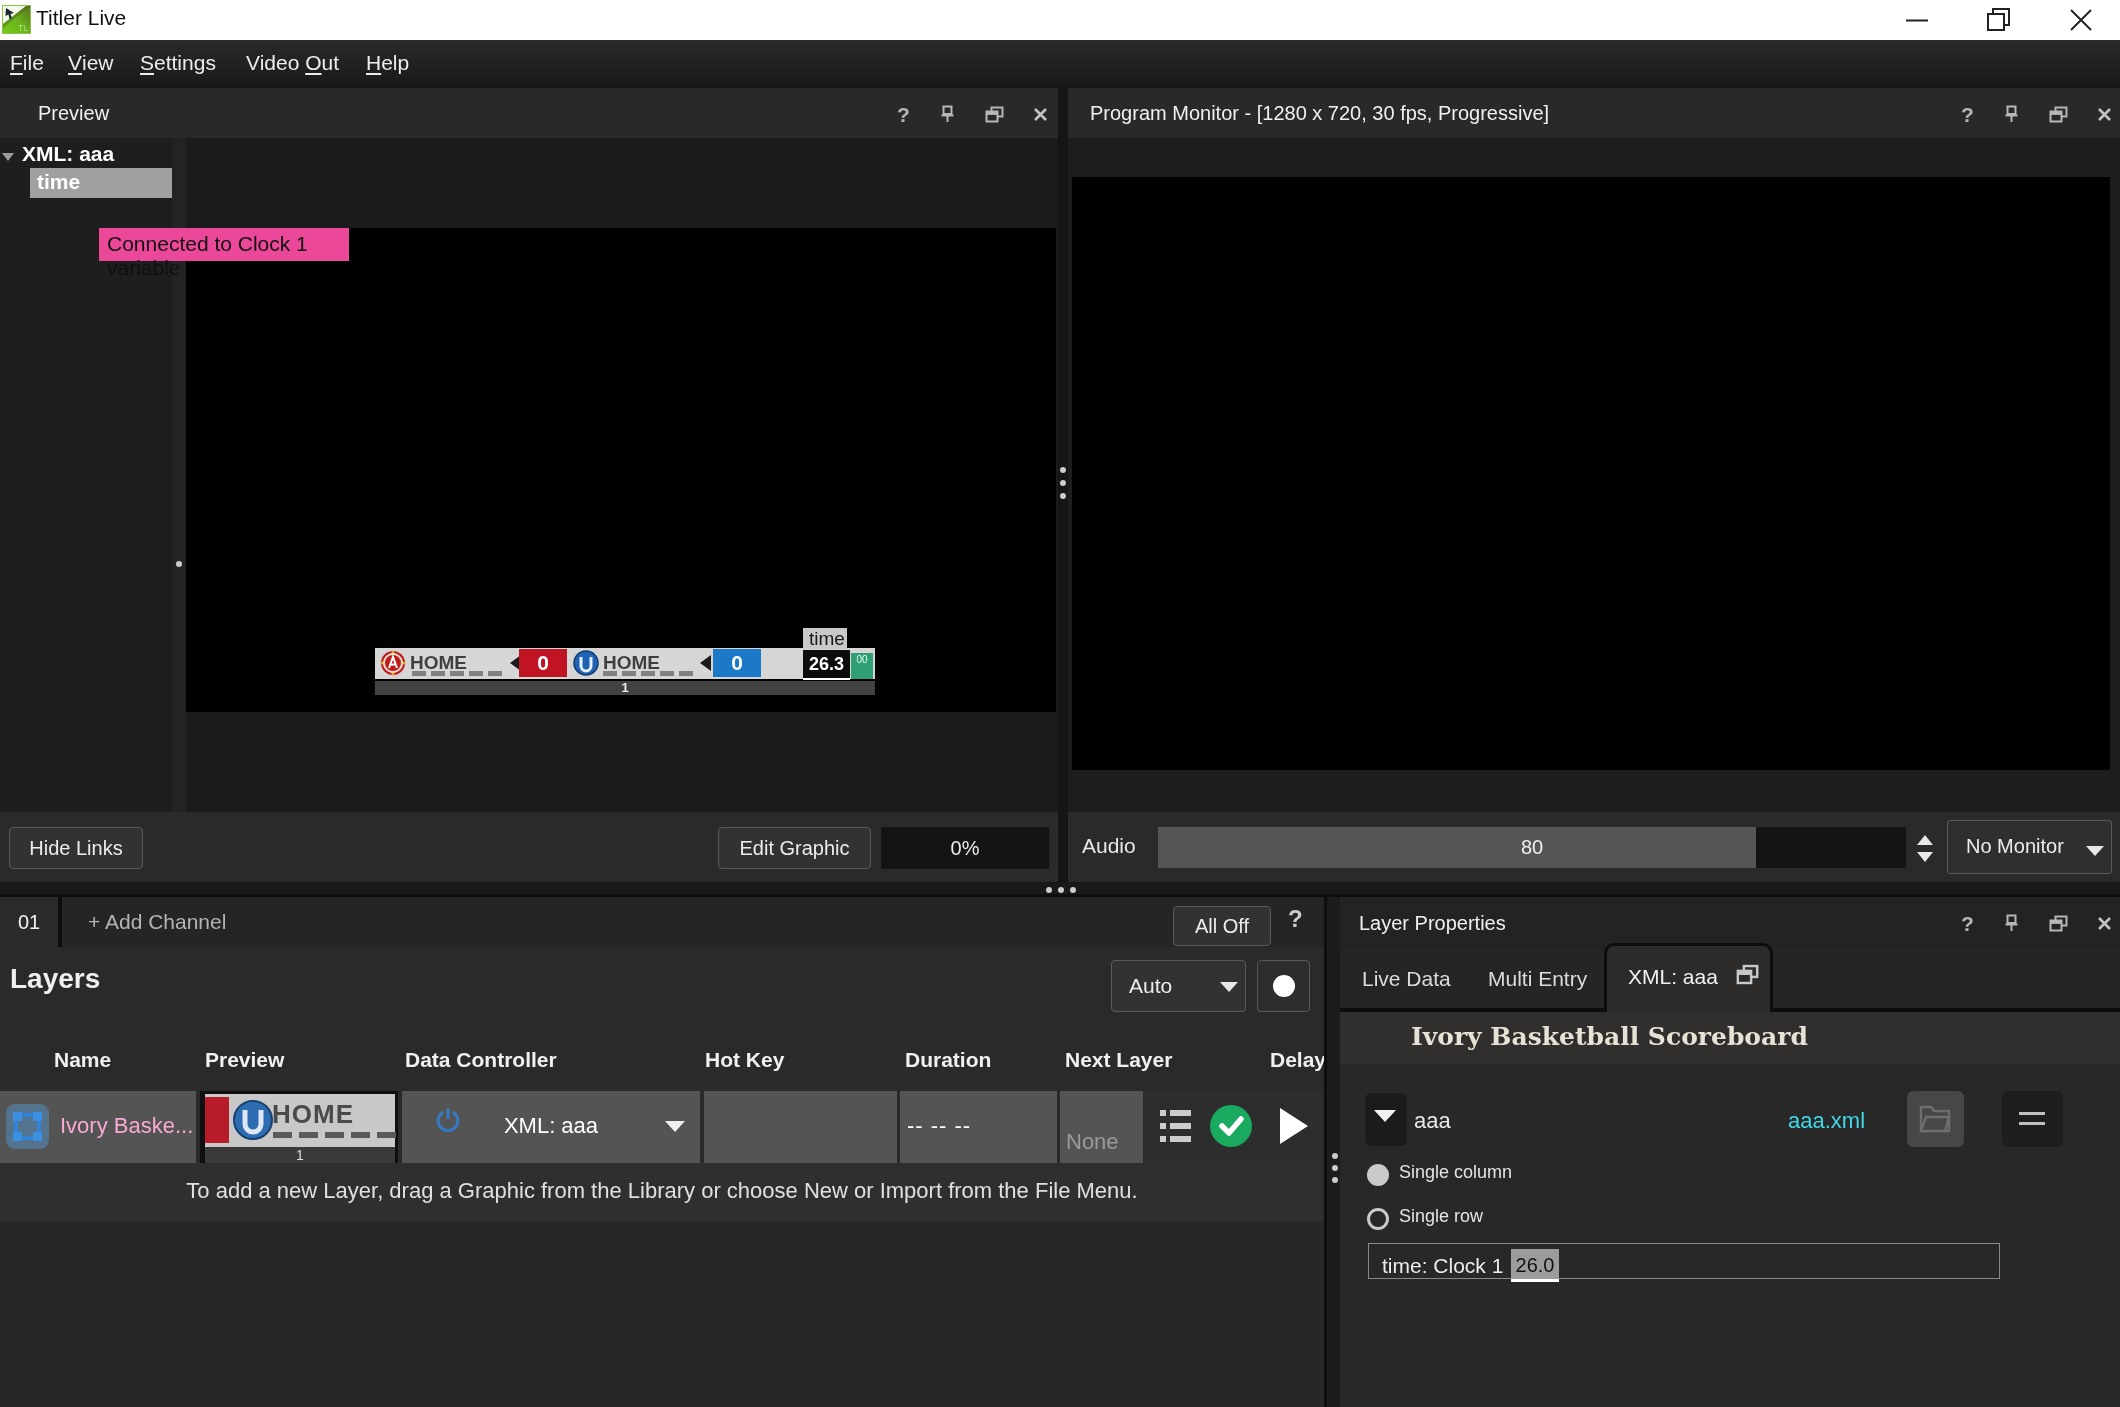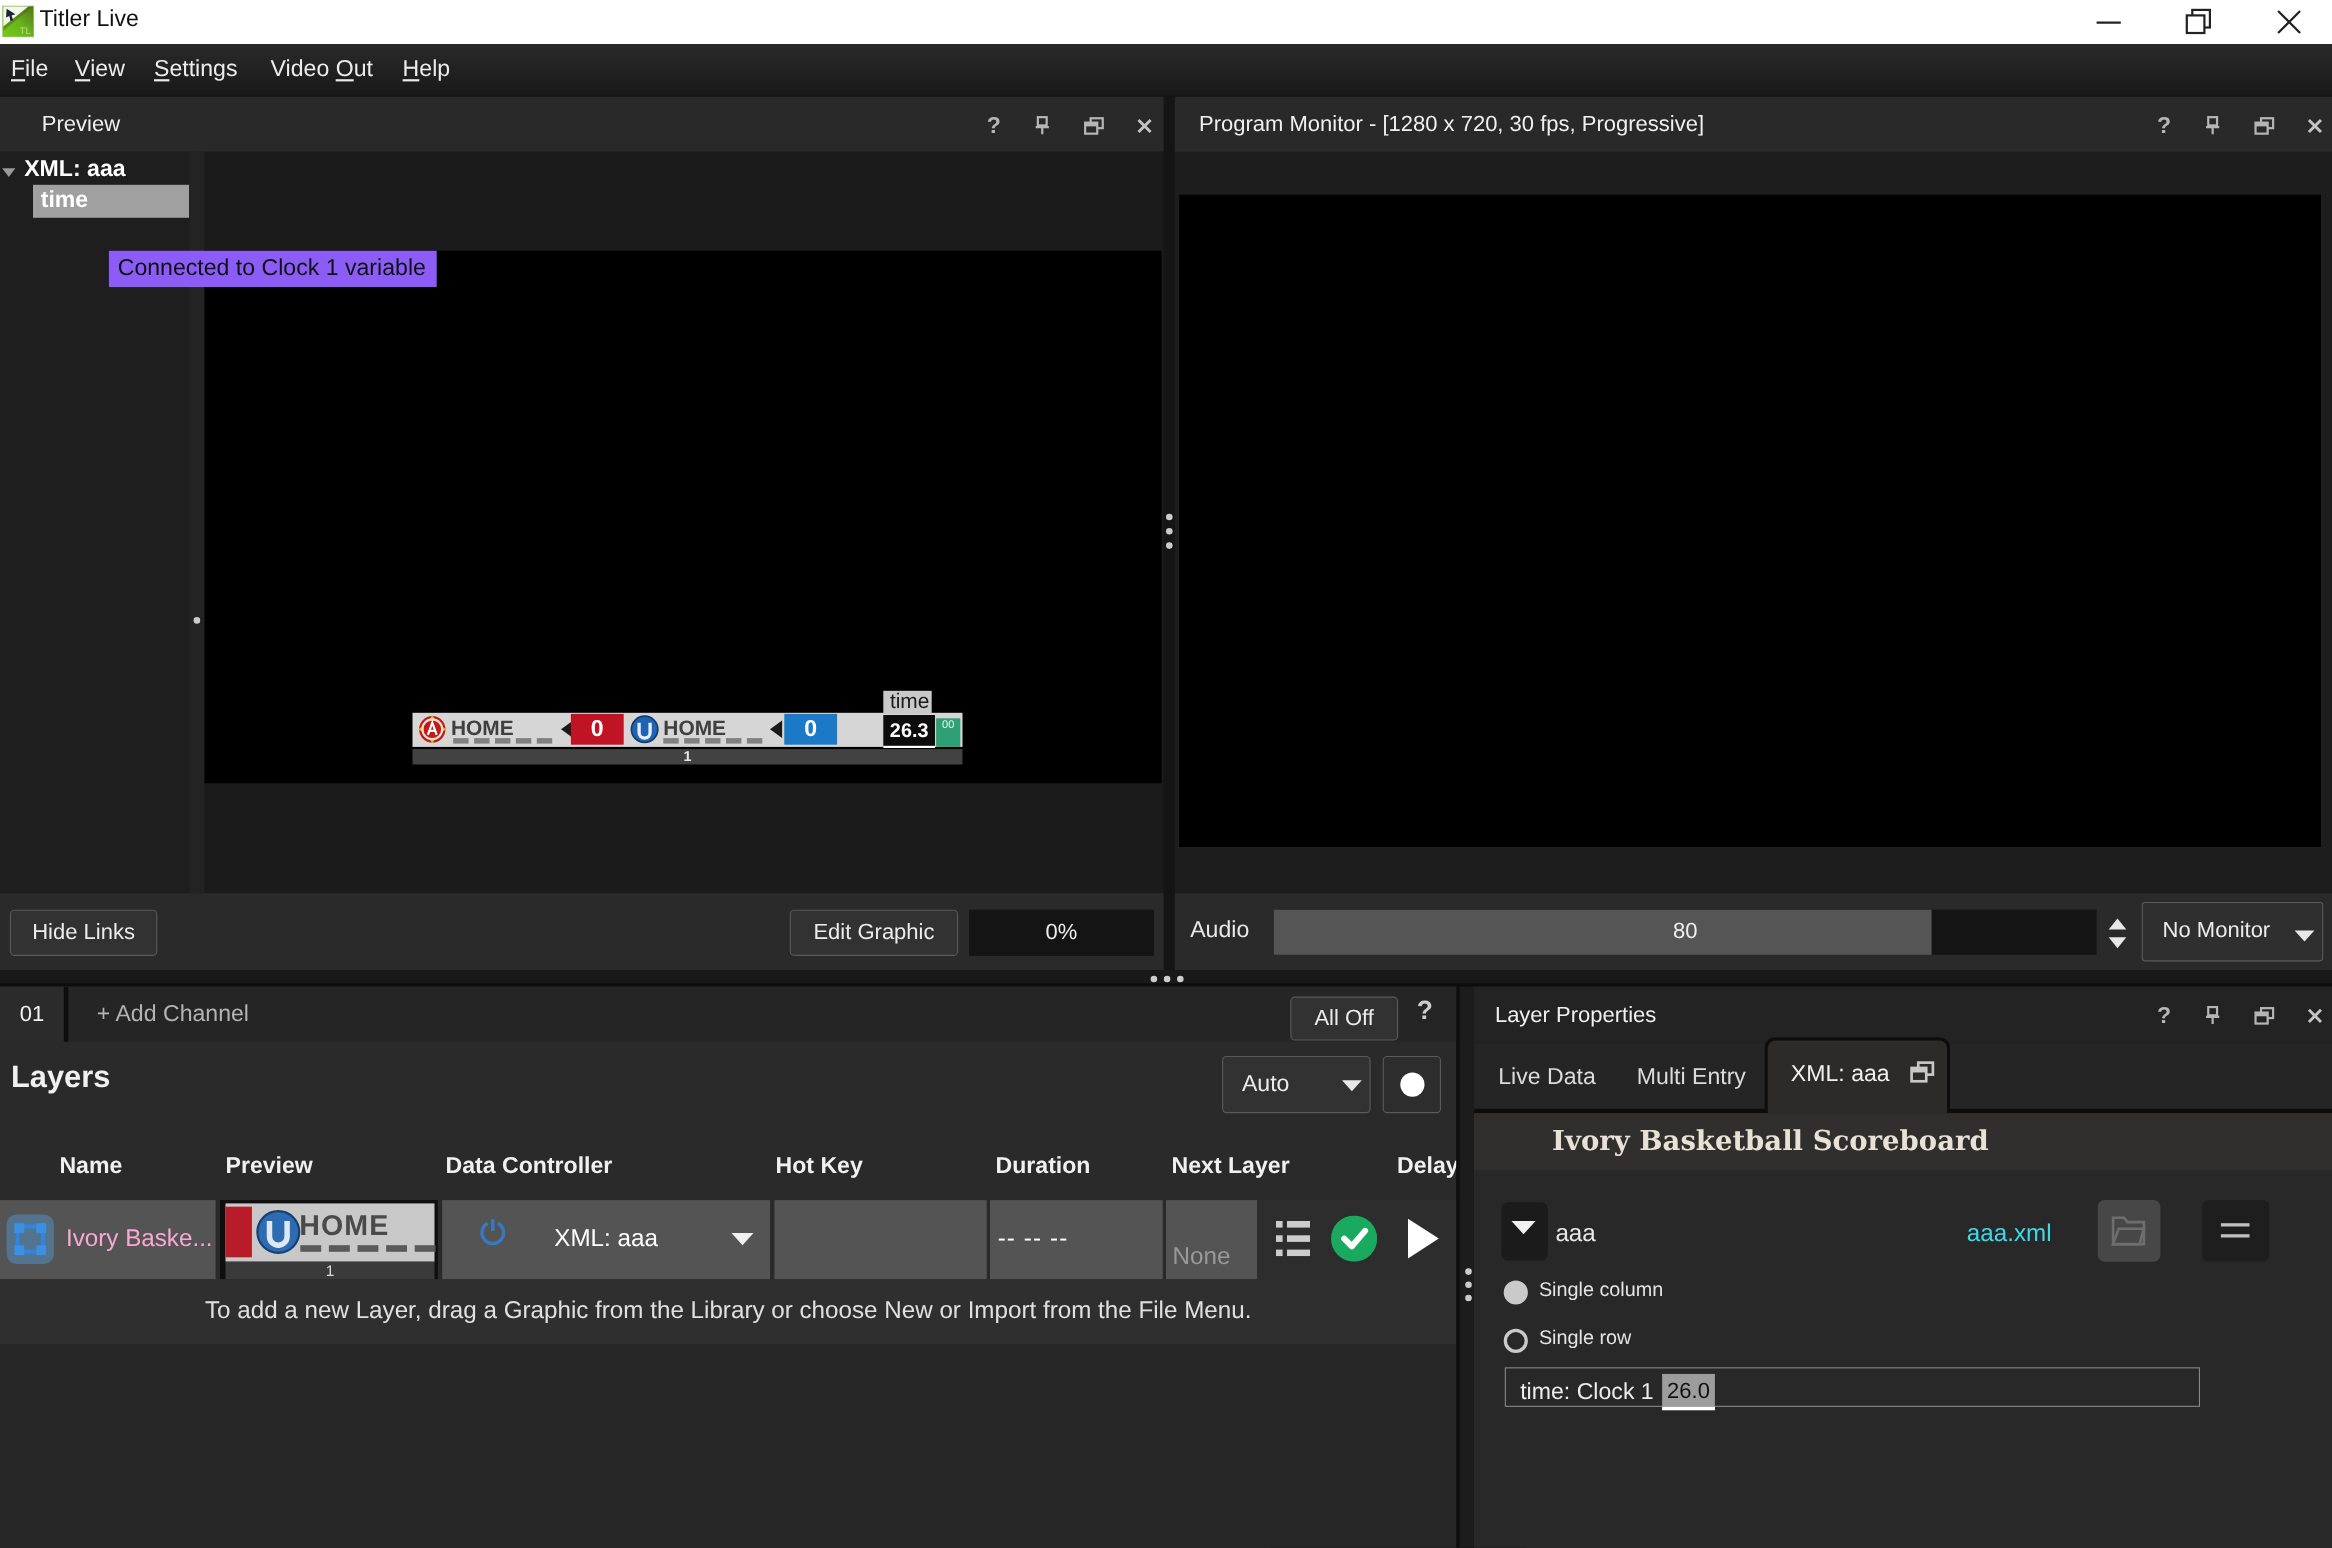--- a/index.html
+++ b/index.html
@@ -28,21 +28,21 @@
   .preview-head { position:absolute; left:0; top:0; width:1058px; height:50px; background:#292929; }
   .preview-head .phead-title { position:absolute; left:38px; top:14px; }
   .tree { position:absolute; left:0; top:50px; width:172px; height:674px; background:#1e1e1e; }
   .tree-splitter { position:absolute; left:172px; top:50px; width:14px; height:674px; background:#232323; }
   .tree-expander { position:absolute; left:2px; top:15px; width:0; height:0; border-left:6px solid transparent; border-right:6px solid transparent; border-top:8px solid #9a9a9a; }
   .tree-root-label { position:absolute; left:22px; top:4px; font-size:21px; font-weight:bold; color:#fff; }
   .tree-child { position:absolute; left:30px; top:30px; width:142px; height:30px; background:#a0a0a0; }
   .tree-child-label { position:absolute; left:7px; top:2px; font-size:21px; font-weight:bold; color:#fff; }
   .canvas-area { position:absolute; left:186px; top:50px; width:872px; height:674px; background:#1b1b1b; }
   .video-rect { position:absolute; left:186px; top:90px; width:870px; height:484px; background:#000; }
-  .tooltip { position:absolute; left:99px; top:90px; width:298px; height:33px; background:#8b5cf6; }
+  .tooltip { position:absolute; left:99px; top:90px; width:250px; height:33px; background:#ec4899; }
   .tooltip span { position:absolute; left:8px; top:4px; font-size:21px; color:#111; }
   .preview-foot { position:absolute; left:0; top:724px; width:1058px; height:70px; background:#2a2a2a; }
 
   .btn { background:#323232; border:1px solid #5a5a5a; border-radius:4px; color:#ececec; font-size:20px; display:flex; align-items:center; justify-content:center; font-family:"Liberation Sans", sans-serif; }
   .darkbox { background:#141414; color:#ececec; font-size:20px; display:flex; align-items:center; justify-content:center; }
 
   
   .sb-bar { position:absolute; left:375px; top:510px; width:500px; height:31px; background:#d6d6d6; }
   .sb-period { position:absolute; left:375px; top:543px; width:500px; height:14px; background:#424242; color:#e8e8e8; font-size:13px; font-weight:bold; text-align:center; line-height:14px; }
   .sb-logo1 { position:absolute; left:4px; top:1px; width:28px; height:28px; }

